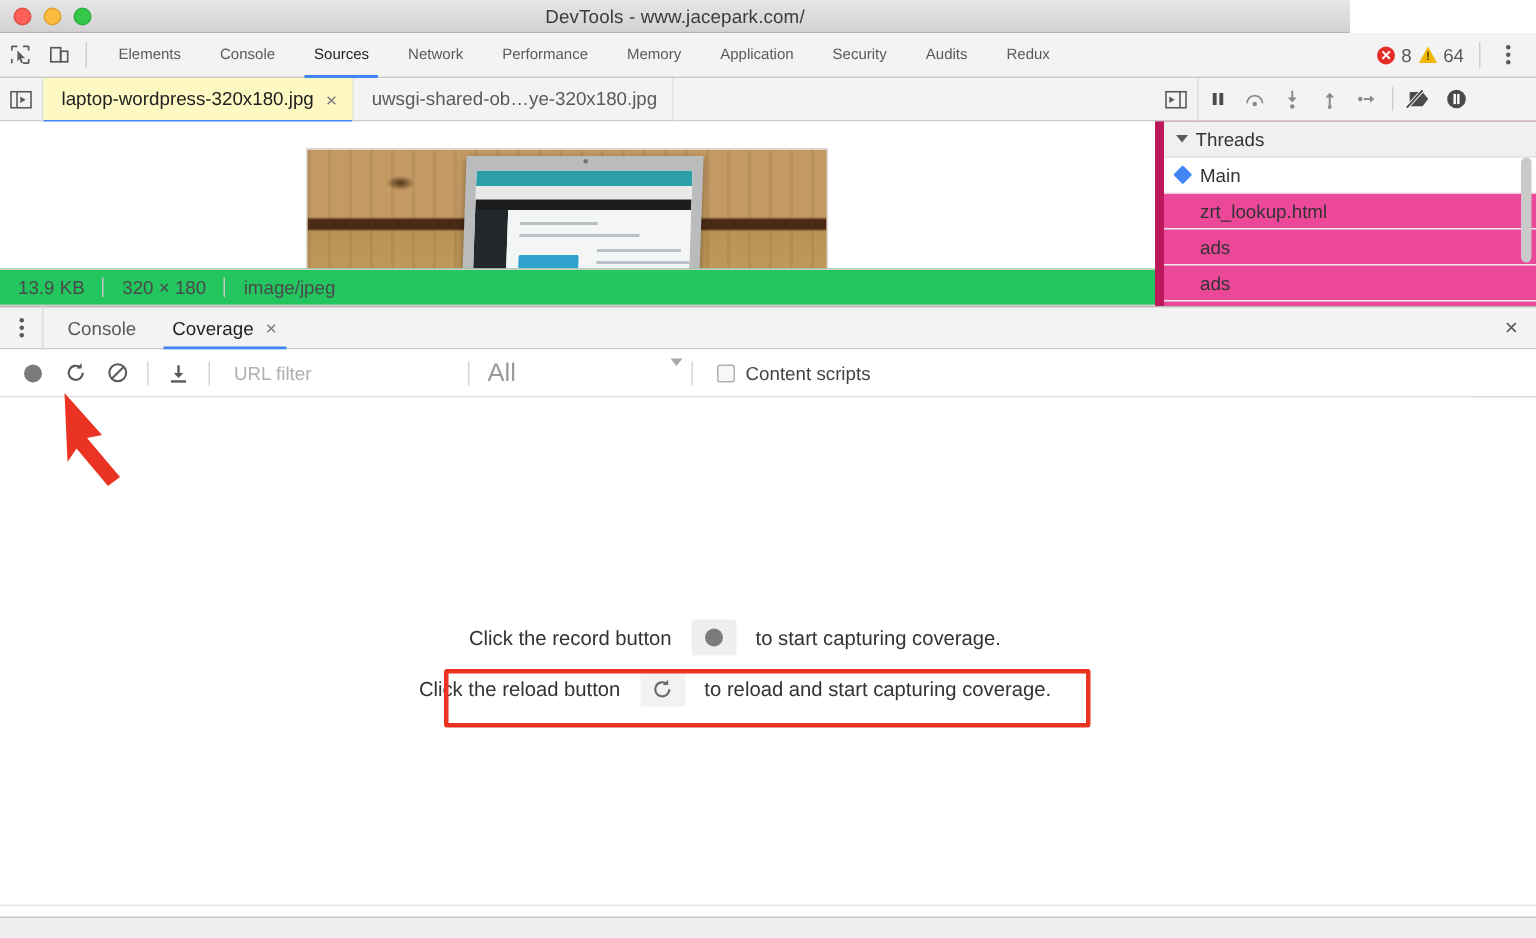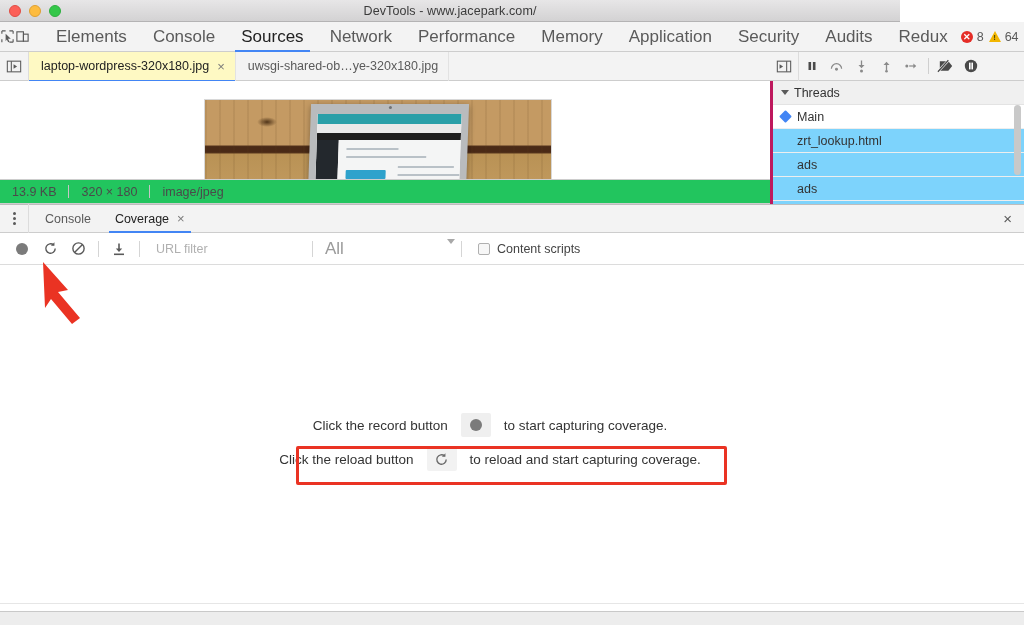--- a/index.html
+++ b/index.html
@@ -41,21 +41,21 @@
   .icon-btn {
     width: 26px; height: 26px; display: flex;
     align-items: center; justify-content: center;
     color: #5a5a5a;
   }
   .tb-sep { width: 1px; height: 17px; background: #d0d0d0; margin: 0 5px; }
   .panel-tabs { display: flex; align-items: center; height: 30px; margin-left: 3px; }
   .panel-tab {
     position: relative; height: 30px; padding: 0 13px;
     display: flex; align-items: center;
-    font-size: 17px; color: #5a5a5a; white-space: nowrap;
+    font-size: 10px; color: #5a5a5a; white-space: nowrap;
   }
   .panel-tab.active { color: #222; }
   .panel-tab.active::after {
     content: ""; position: absolute; left: 7px; right: 7px; bottom: 0;
     height: 2px; background: #4285f4;
   }
   .tb-right {
     margin-left: auto; display: flex; align-items: center;
     padding-right: 6px; gap: 0px;
   }
@@ -168,21 +168,21 @@
     display: flex; align-items: center; padding-left: 12px;
     font-size: 12.5px; color: #4a4a4a;
   }
   .img-status .sep {
     width: 1px; height: 13px; background: #c5c5c5; margin: 0 12px;
   }
 
   
   .threads-pane {
     position: absolute; left: 770px; top: 81px; width: 254px; height: 123px;
-    background: #7dd3fc; border-left: 3px solid #be185d;
+    background: #ec4899; border-left: 6px solid #be185d;
     overflow: hidden;
   }
   .threads-header {
     height: 24px; display: flex; align-items: center; gap: 5px;
     padding-left: 8px; background: #f0f0f0;
     border-bottom: 1px solid #e3e3e3;
     font-size: 12.5px; color: #333;
   }
   .tri-down {
     width: 0; height: 0; border-left: 4px solid transparent;

